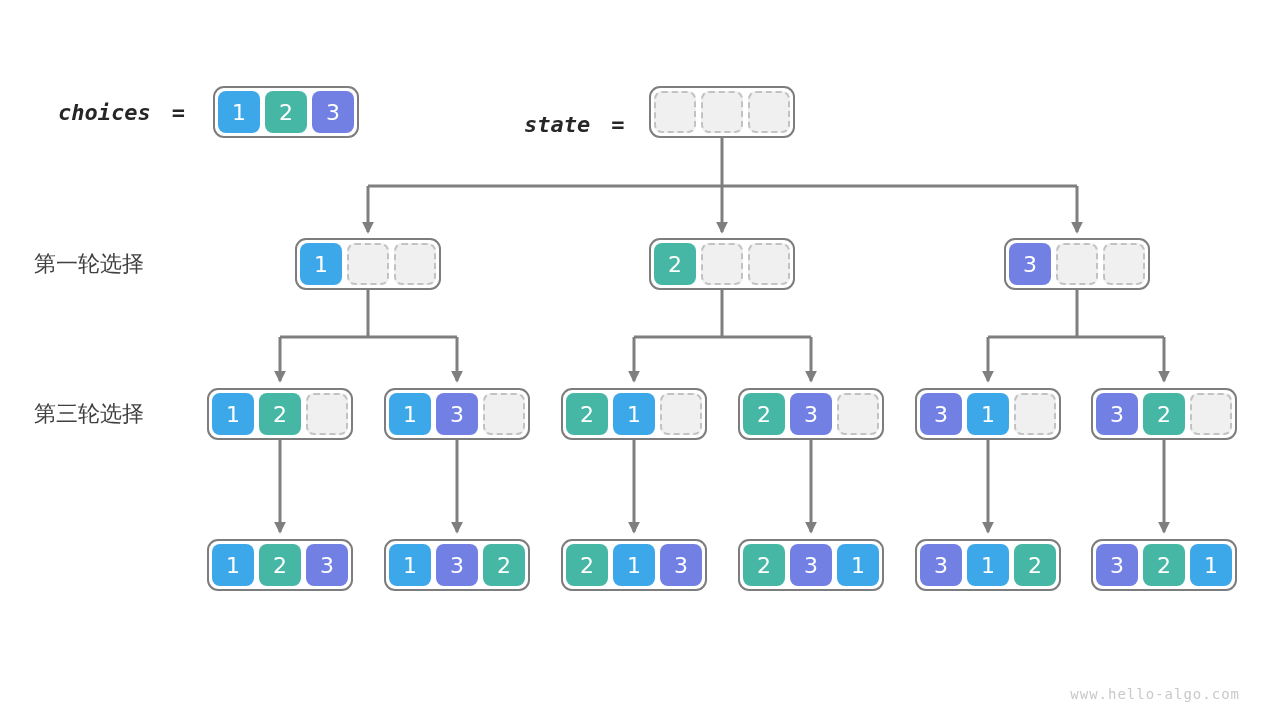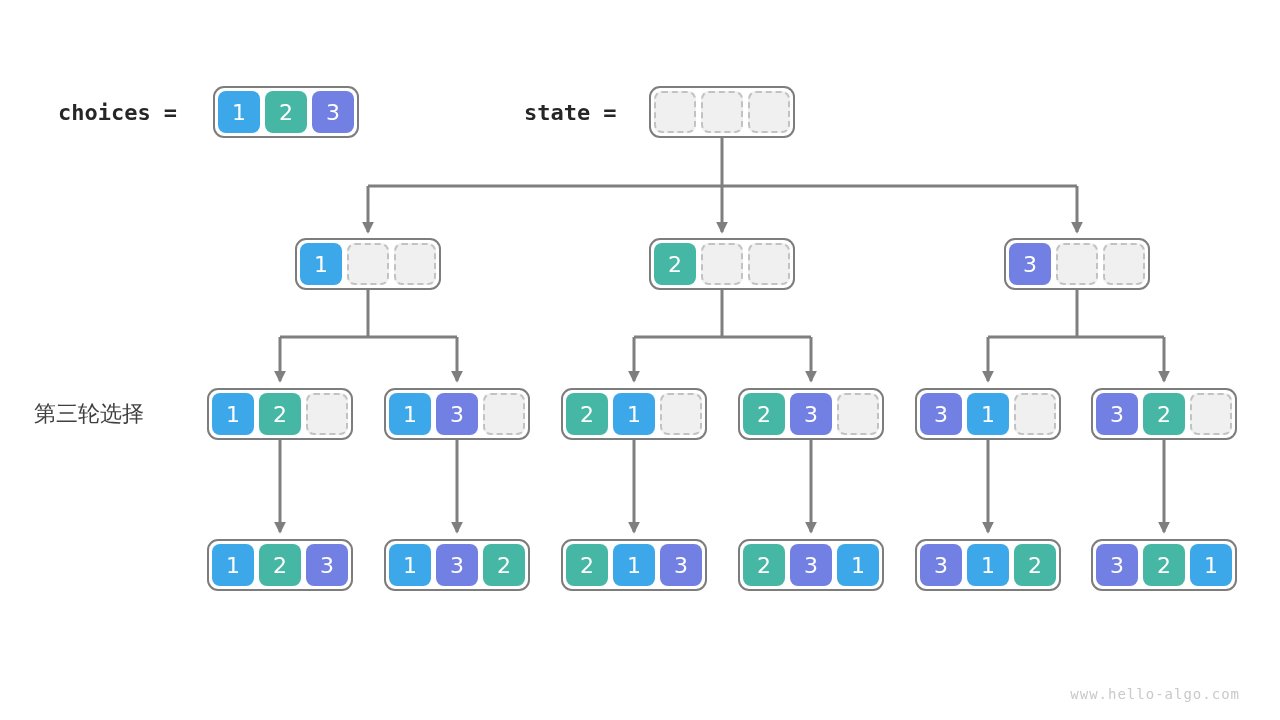--- a/index.html
+++ b/index.html
@@ -5,22 +5,22 @@
   html,body{margin:0;padding:0;background:#ffffff;}
   .canvas{
     position:relative;width:1280px;height:720px;background:#ffffff;
     font-family:"DejaVu Sans",sans-serif;overflow:hidden;
   }
   .connectors{position:absolute;left:0;top:0;pointer-events:none;}
   .connectors path{stroke:var(--c-line);stroke-width:3;fill:none;}
   .connectors .arrowhead{fill:var(--c-line);stroke:none;}
 
   .mono-label{
-    position:absolute;height:52px;display:flex;align-items:center;gap:13px;
-    font-family:"DejaVu Sans Mono",monospace;font-weight:bold;font-size:22px;color:#262626;
+    position:absolute;height:52px;display:flex;align-items:center;gap:21px;
+    font-family:"DejaVu Sans Mono",monospace;font-weight:bold;font-size:22px;color:#262626;font-style:italic;
   }
   .row-label{
     position:absolute;left:34px;height:52px;display:flex;align-items:center;
     font-size:22px;color:#404040;font-weight:500;
   }
   .box{
     position:absolute;box-sizing:border-box;width:146px;height:52px;
     display:flex;gap:5px;padding:3px;background:#ffffff;
     border:2px solid var(--c-border);border-radius:11px;
   }
@@ -68,25 +68,26 @@
       <path d="M811 440 L811 532" marker-end="url(#arrow)"></path>
       <path d="M988 440 L988 532" marker-end="url(#arrow)"></path>
       <path d="M1164 440 L1164 532" marker-end="url(#arrow)"></path>
     </svg>
 
   <div class="mono-label" style="left:58px;top:86px">
     <span>choices</span>
     <span>=</span>
   </div>
 
-  <div class="mono-label" style="left:524px;top:86px">
+  <div class="mono-label" style="left:524px;top:98px">
     <span>state</span>
     <span>=</span>
   </div>
 
+  <div class="row-label" style="top:238px">第一轮选择</div>
   <div class="row-label" style="top:388px">第三轮选择</div>
 
   <div class="watermark">www.hello-algo.com</div>
 
 <div class="box" style="left: 213px; top: 86px;">
       <span class="tile" style="background: rgb(60, 168, 233);">1</span>
       <span class="tile" style="background: rgb(71, 183, 165);">2</span>
       <span class="tile" style="background: rgb(114, 128, 227);">3</span>
     </div>
     <div class="box" style="left: 649px; top: 86px;">

